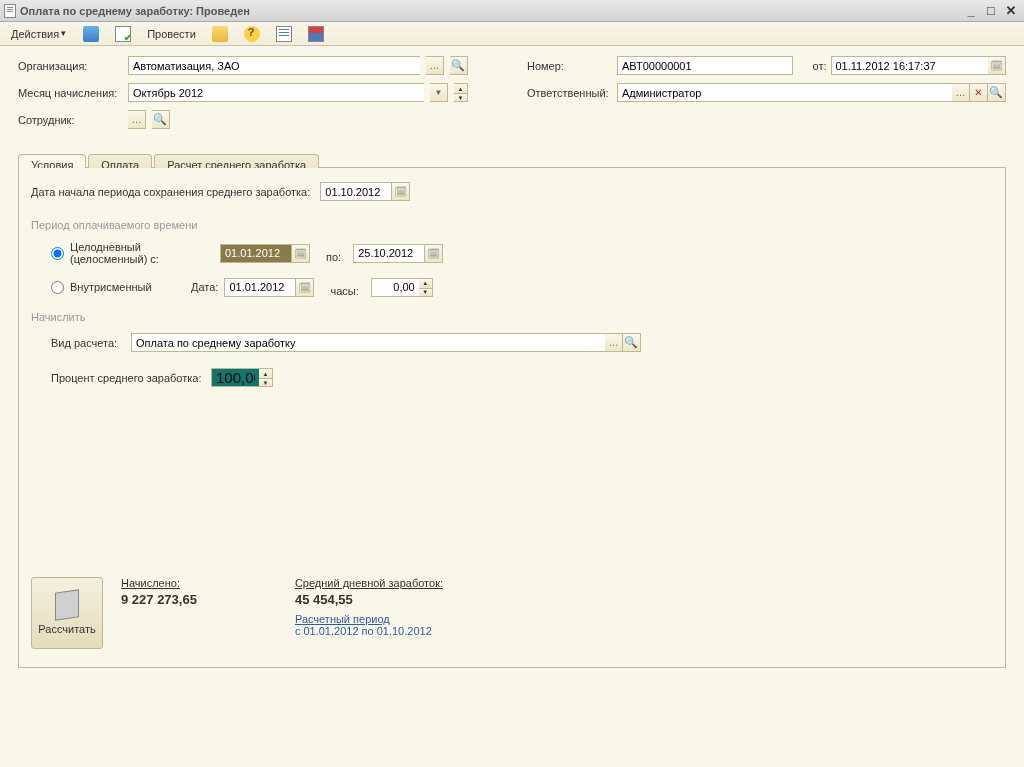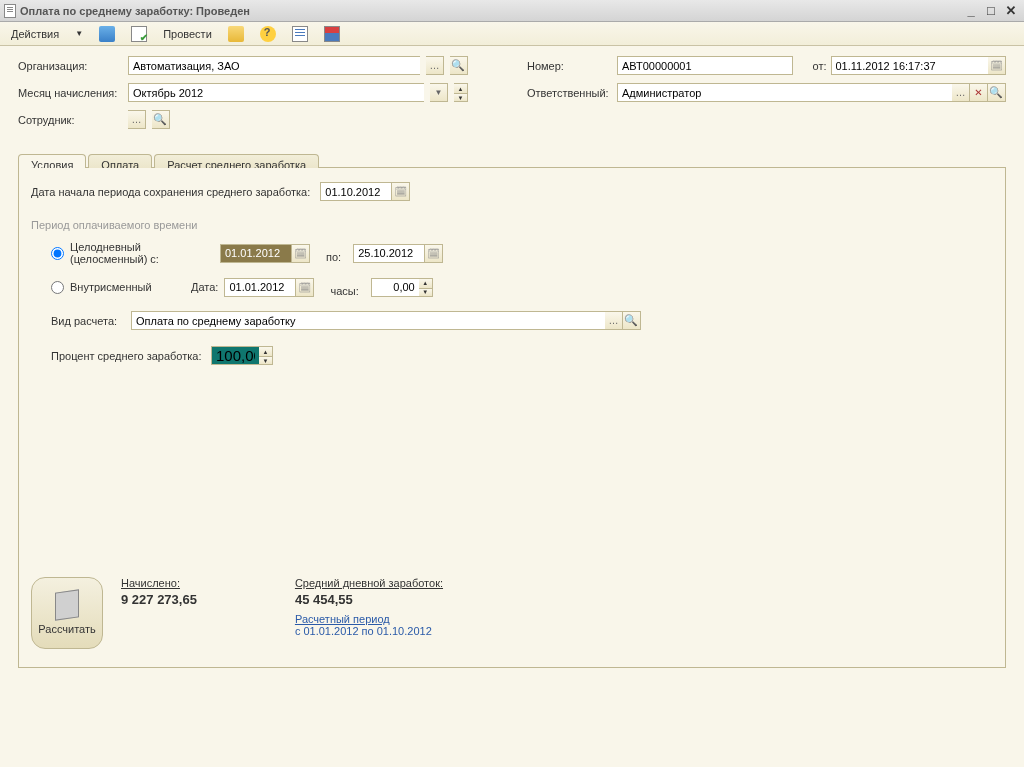--- a/index.html
+++ b/index.html
@@ -38,21 +38,21 @@
   border-bottom: 1px solid #c9c2a5;
   display: flex;
   align-items: center;
   padding: 0 4px;
   gap: 2px;
 }
 .tb-item {
   padding: 2px 6px;
   display: flex;
   align-items: center;
-  gap: 16px;
+  gap: 0;
   cursor: pointer;
   border: 1px solid transparent;
   border-radius: 2px;
 }
 .tb-dd { font-size: 8px; }
 .tb-icon { width: 16px; height: 16px; display: inline-block; }
 .ico-save { background: linear-gradient(#6ab0e8, #3a80c8); border-radius: 2px; }
 .ico-doc { background: #fff; border: 1px solid #888; position: relative; }
 .ico-doc::after { content: "✔"; position: absolute; bottom: -2px; right: -2px; color: #3a9c3a; font-size: 10px; font-weight: bold; }
 .ico-scroll { background: linear-gradient(#f8d878, #e8b838); border-radius: 2px; }
@@ -149,21 +149,21 @@
 
 .percent-row { display: flex; align-items: center; margin-top: 16px; }
 .percent-lbl { width: 160px; }
 .percent-in { width: 48px; height: 19px; border: 1px solid #bfb792; border-right: none; padding: 1px 4px; text-align: right; background: #0f766e; font-size: 15px; outline: none; }
 
 .summary { position: absolute; bottom: 18px; left: 12px; display: flex; align-items: flex-start; gap: 18px; }
 .calc-btn {
   width: 72px; height: 72px;
   background: linear-gradient(#f4f0df, #e4dcba);
   border: 1px solid #bfb792;
-  border-radius: 14px;
+  border-radius: 3px;
   display: flex;
   flex-direction: column;
   align-items: center;
   justify-content: center;
   cursor: pointer;
   gap: 4px;
 }
 .calc-icon { width: 24px; height: 28px; background: #d0d0d0; border: 1px solid #888; transform: skewY(-8deg); }
 .sum-col { }
 .sum-title { text-decoration: underline; color: #333; margin-bottom: 3px; }
@@ -305,20 +305,21 @@
             <input class="num-in" value="0,00" style="">
             <div class="spinner">
               <span class="spinner-btn">▲</span>
               <span class="spinner-btn">▼</span>
             </div>
           </div>
         </div>
       </div>
 
       <div class="fieldset">
+        <div class="fs-title">Начислить</div>
         <div class="fs-body">
           <div class="calc-row">
             <span class="calc-lbl">Вид расчета:</span>
             <div class="calc-input">
               <input class="input" value="Оплата по среднему заработку" style="">
               <span class="input-btn">…</span>
               <span class="input-btn mag">🔍</span>
             </div>
           </div>
           <div class="percent-row">

